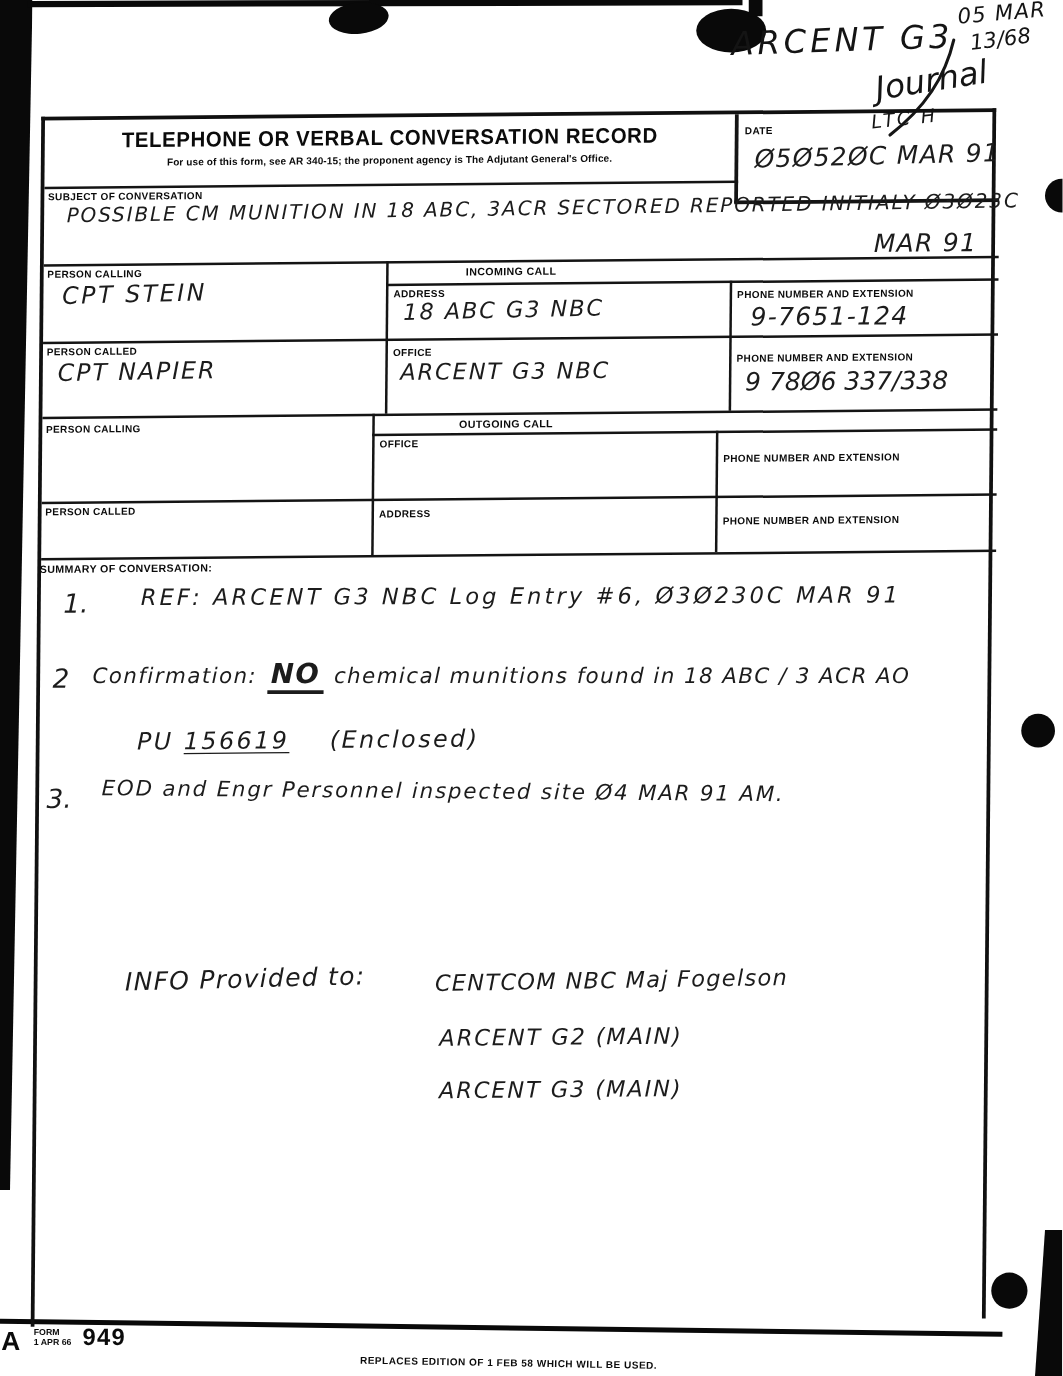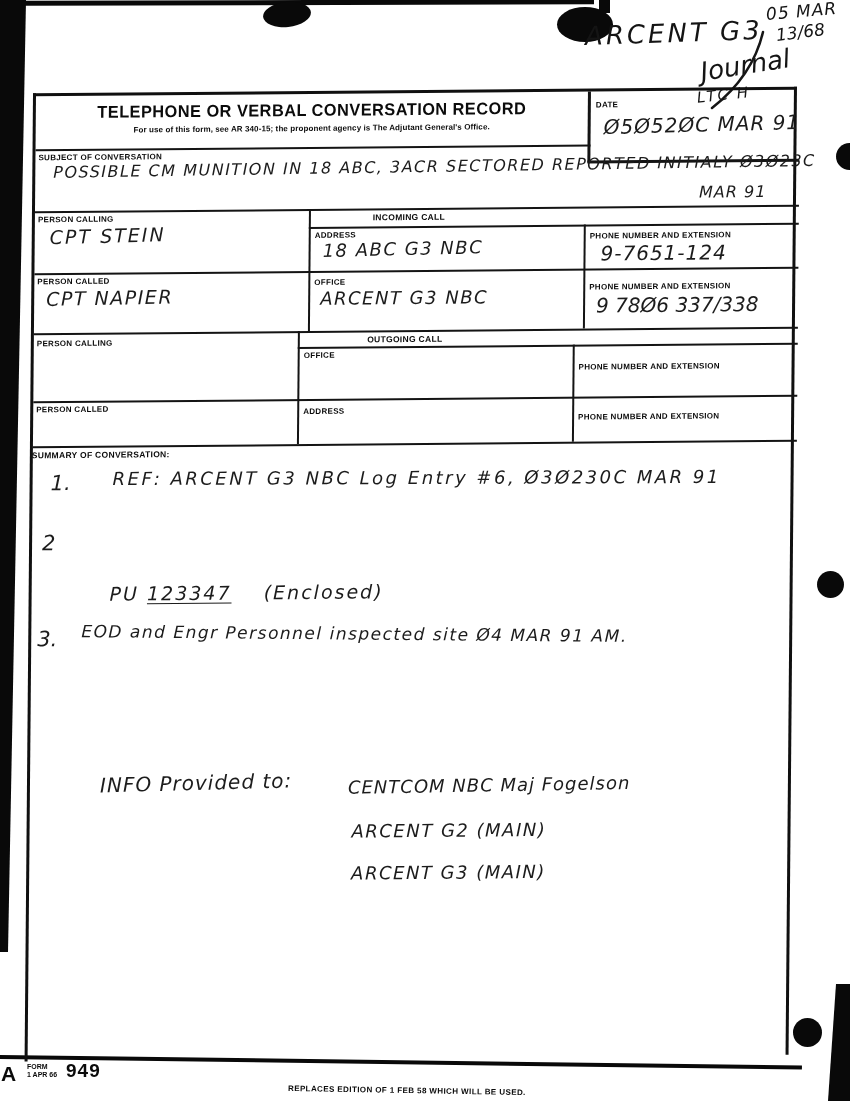--- a/index.html
+++ b/index.html
@@ -96,21 +96,21 @@
   <div class="hl" style="top:305px;left:0;width:764px;"></div>
   <div class="hl" style="top:350px;left:0;width:764px;"></div>
 
   <div class="title">TELEPHONE OR VERBAL CONVERSATION RECORD</div>
   <div class="subtitle">For use of this form, see AR 340-15; the proponent agency is The Adjutant General's Office.</div>
   <div class="lbl" style="left:560px;top:9px;">DATE</div>
   <div class="hw" style="left:568px;top:24px;font-size:20px;letter-spacing:1px;transform:rotate(-1deg);">Ø5Ø52ØC MAR 91</div>
 
   <div class="lbl" style="left:3px;top:57px;">SUBJECT OF CONVERSATION</div>
   <div class="hw" style="left:18px;top:66px;font-size:16px;letter-spacing:1.5px;transform:rotate(-0.4deg);">POSSIBLE CM MUNITION IN 18 ABC, 3ACR SECTORED REPORTED INITIALY Ø3Ø23C</div>
-  <div class="hw" style="left:664px;top:94px;font-size:16px;letter-spacing:1px;">MAR 91</div>
+  <div class="hw" style="left:664px;top:94px;font-size:20px;letter-spacing:1px;">MAR 91</div>
 
   <div class="lbl hdr" style="left:289px;top:119px;width:170px;">INCOMING CALL</div>
   <div class="lbl" style="left:3px;top:119px;">PERSON CALLING</div>
   <div class="hw" style="left:15px;top:131px;font-size:19px;letter-spacing:2px;transform:rotate(-1deg);">CPT STEIN</div>
   <div class="lbl" style="left:280px;top:137px;">ADDRESS</div>
   <div class="hw" style="left:288px;top:147px;font-size:18px;letter-spacing:1.5px;transform:rotate(-0.8deg);">18 ABC G3 NBC</div>
   <div class="lbl" style="left:555px;top:140px;">PHONE NUMBER AND EXTENSION</div>
   <div class="hw" style="left:566px;top:152px;font-size:20px;letter-spacing:1px;">9-7651-124</div>
   <div class="lbl" style="left:3px;top:181px;">PERSON CALLED</div>
   <div class="hw" style="left:12px;top:193px;font-size:19px;letter-spacing:1.5px;transform:rotate(-0.6deg);">CPT NAPIER</div>
@@ -132,21 +132,22 @@
   <div class="hw" style="left:280px;top:327px;font-size:18px;"></div>
   <div class="lbl" style="left:545px;top:321px;">PHONE NUMBER AND EXTENSION</div>
   <div class="hw" style="left:552px;top:334px;font-size:18px;"></div>
 
   <div class="lbl" style="left:-1px;top:354px;font-size:8.5px;">SUMMARY OF CONVERSATION:</div>
 
   <div class="hw" style="left:18px;top:377px;font-size:21px;">1.</div>
   <div class="hw" style="left:80px;top:376px;font-size:18px;letter-spacing:2.5px;transform:rotate(0.3deg);">REF:  ARCENT G3 NBC  Log Entry #6, Ø3Ø230C MAR 91</div>
 
   <div class="hw" style="left:10px;top:437px;font-size:21px;">2</div>
-  <div class="hw" style="left:78px;top:489px;font-size:19px;letter-spacing:2px;"><span>PU</span>&nbsp;<span class="u">123347</span>&nbsp;&nbsp;&nbsp;&nbsp;<span>(Enclosed)</span></div>
+  <div class="hw" style="left:42px;top:436px;font-size:17px;letter-spacing:1.2px;transform:rotate(0.5deg);"><span>Confirmation:</span><span class="no-emph">NO</span><span>chemical munitions found in 18 ABC / 3 ACR AO</span></div>
+  <div class="hw" style="left:78px;top:489px;font-size:19px;letter-spacing:2px;"><span>PU</span>&nbsp;<span class="u">156619</span>&nbsp;&nbsp;&nbsp;&nbsp;<span>(Enclosed)</span></div>
 
   <div class="hw" style="left:6px;top:533px;font-size:21px;">3.</div>
   <div class="hw" style="left:50px;top:532px;font-size:17px;letter-spacing:1.5px;transform:rotate(1deg);">EOD and Engr Personnel inspected site Ø4 MAR 91   AM.</div>
 
   <div class="hw" style="left:70px;top:678px;font-size:20px;letter-spacing:1px;transform:rotate(-1deg);">INFO  Provided to:</div>
   <div class="hw" style="left:318px;top:684px;font-size:18px;letter-spacing:1px;transform:rotate(-0.5deg);">CENTCOM NBC      Maj Fogelson</div>
   <div class="hw" style="left:322px;top:729px;font-size:18px;letter-spacing:1.5px;">ARCENT  G2  (MAIN)</div>
   <div class="hw" style="left:322px;top:771px;font-size:18px;letter-spacing:1.5px;">ARCENT  G3  (MAIN)</div>
 </div>
 

